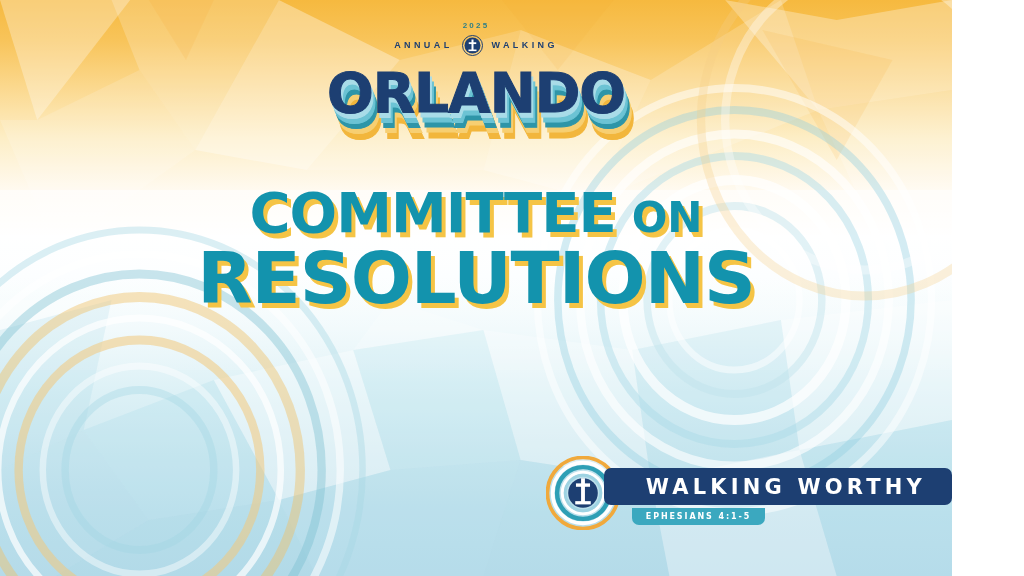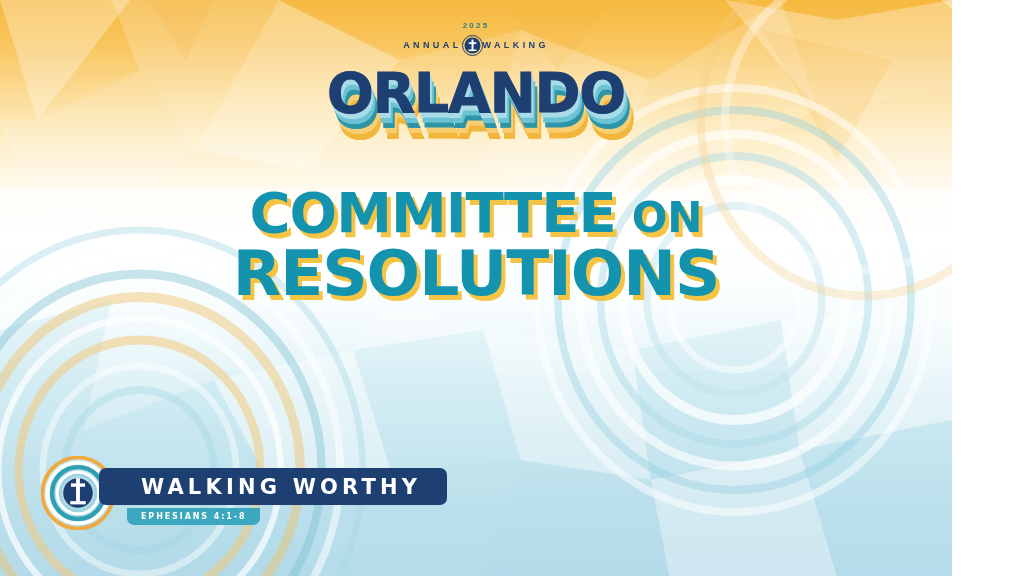--- a/index.html
+++ b/index.html
@@ -35,21 +35,21 @@
   
   .header{
     position:absolute;left:0;right:0;top:22px;
     display:flex;flex-direction:column;align-items:center;
   }
   .year{
     font-size:8px;font-weight:bold;letter-spacing:2.2px;
     color:#2f7f86;line-height:1;margin-bottom:5px;
   }
   .meeting-row{
-    display:flex;align-items:center;line-height:1;
+    display:flex;align-items:center;gap:9px;line-height:1;
   }
   .meeting-row .mword{
     font-size:9px;font-weight:bold;letter-spacing:3.4px;
     color:#1d3f72;
   }
   .mini-emblem{width:21px;height:21px;display:block;}
 
   .orlando{
     position:relative;margin-top:8px;height:72px;width:300px;
   }
@@ -82,27 +82,27 @@
   .title-line.l1{font-size:0;}
   .title-line.l1 .big{
     font-size:56px;letter-spacing:-1px;
     font-family:"DejaVu Sans", sans-serif;
   }
   .title-line.l1 .small{
     font-size:42px;letter-spacing:0px;margin-left:16px;
     font-family:"DejaVu Sans", sans-serif;
   }
   .title-line.l2{
-    font-size:63px;letter-spacing:-1px;margin-top:8px;
+    font-size:72px;letter-spacing:-1px;margin-top:8px;
   }
 
   
   .theme{
     position:absolute;left:0;right:0;bottom:46px;
-    display:flex;justify-content:flex-start;align-items:flex-start;margin-left:41px;
+    display:flex;justify-content:flex-end;align-items:flex-start;
   }
   .theme-inner{position:relative;display:flex;align-items:flex-start;}
   .seal{width:74px;height:74px;display:block;flex:0 0 auto;z-index:3;
         margin-top:-1px;}
   .theme-bars{position:relative;margin-left:-16px;padding-top:11px;}
   .theme-main{
     background:#1d3f72;color:#ffffff;
     border-radius:7px;
     height:37px;display:flex;align-items:center;
     padding:0 26px 0 42px;
@@ -250,19 +250,19 @@
           <circle cx="50" cy="50" r="24" fill="none" stroke="#9ed3e2" stroke-width="4"></circle>
           <circle cx="50" cy="50" r="20" fill="#1d3f72"></circle>
           <rect x="47.4" y="30" width="5.2" height="34" fill="#ffffff"></rect>
           <rect x="40.5" y="37" width="19" height="4.6" fill="#ffffff"></rect>
           <rect x="39.5" y="61" width="21" height="4.4" fill="#ffffff"></rect>
         </svg>
       </span>
 
       <div class="theme-bars">
         <div class="theme-main">WALKING WORTHY</div>
-        <div class="theme-sub">EPHESIANS 4:1-8</div>
+        <div class="theme-sub">EPHESIANS 4:1-5</div>
       </div>
 
     </div>
   </div>
 
 </div>
 
 </body></html>

